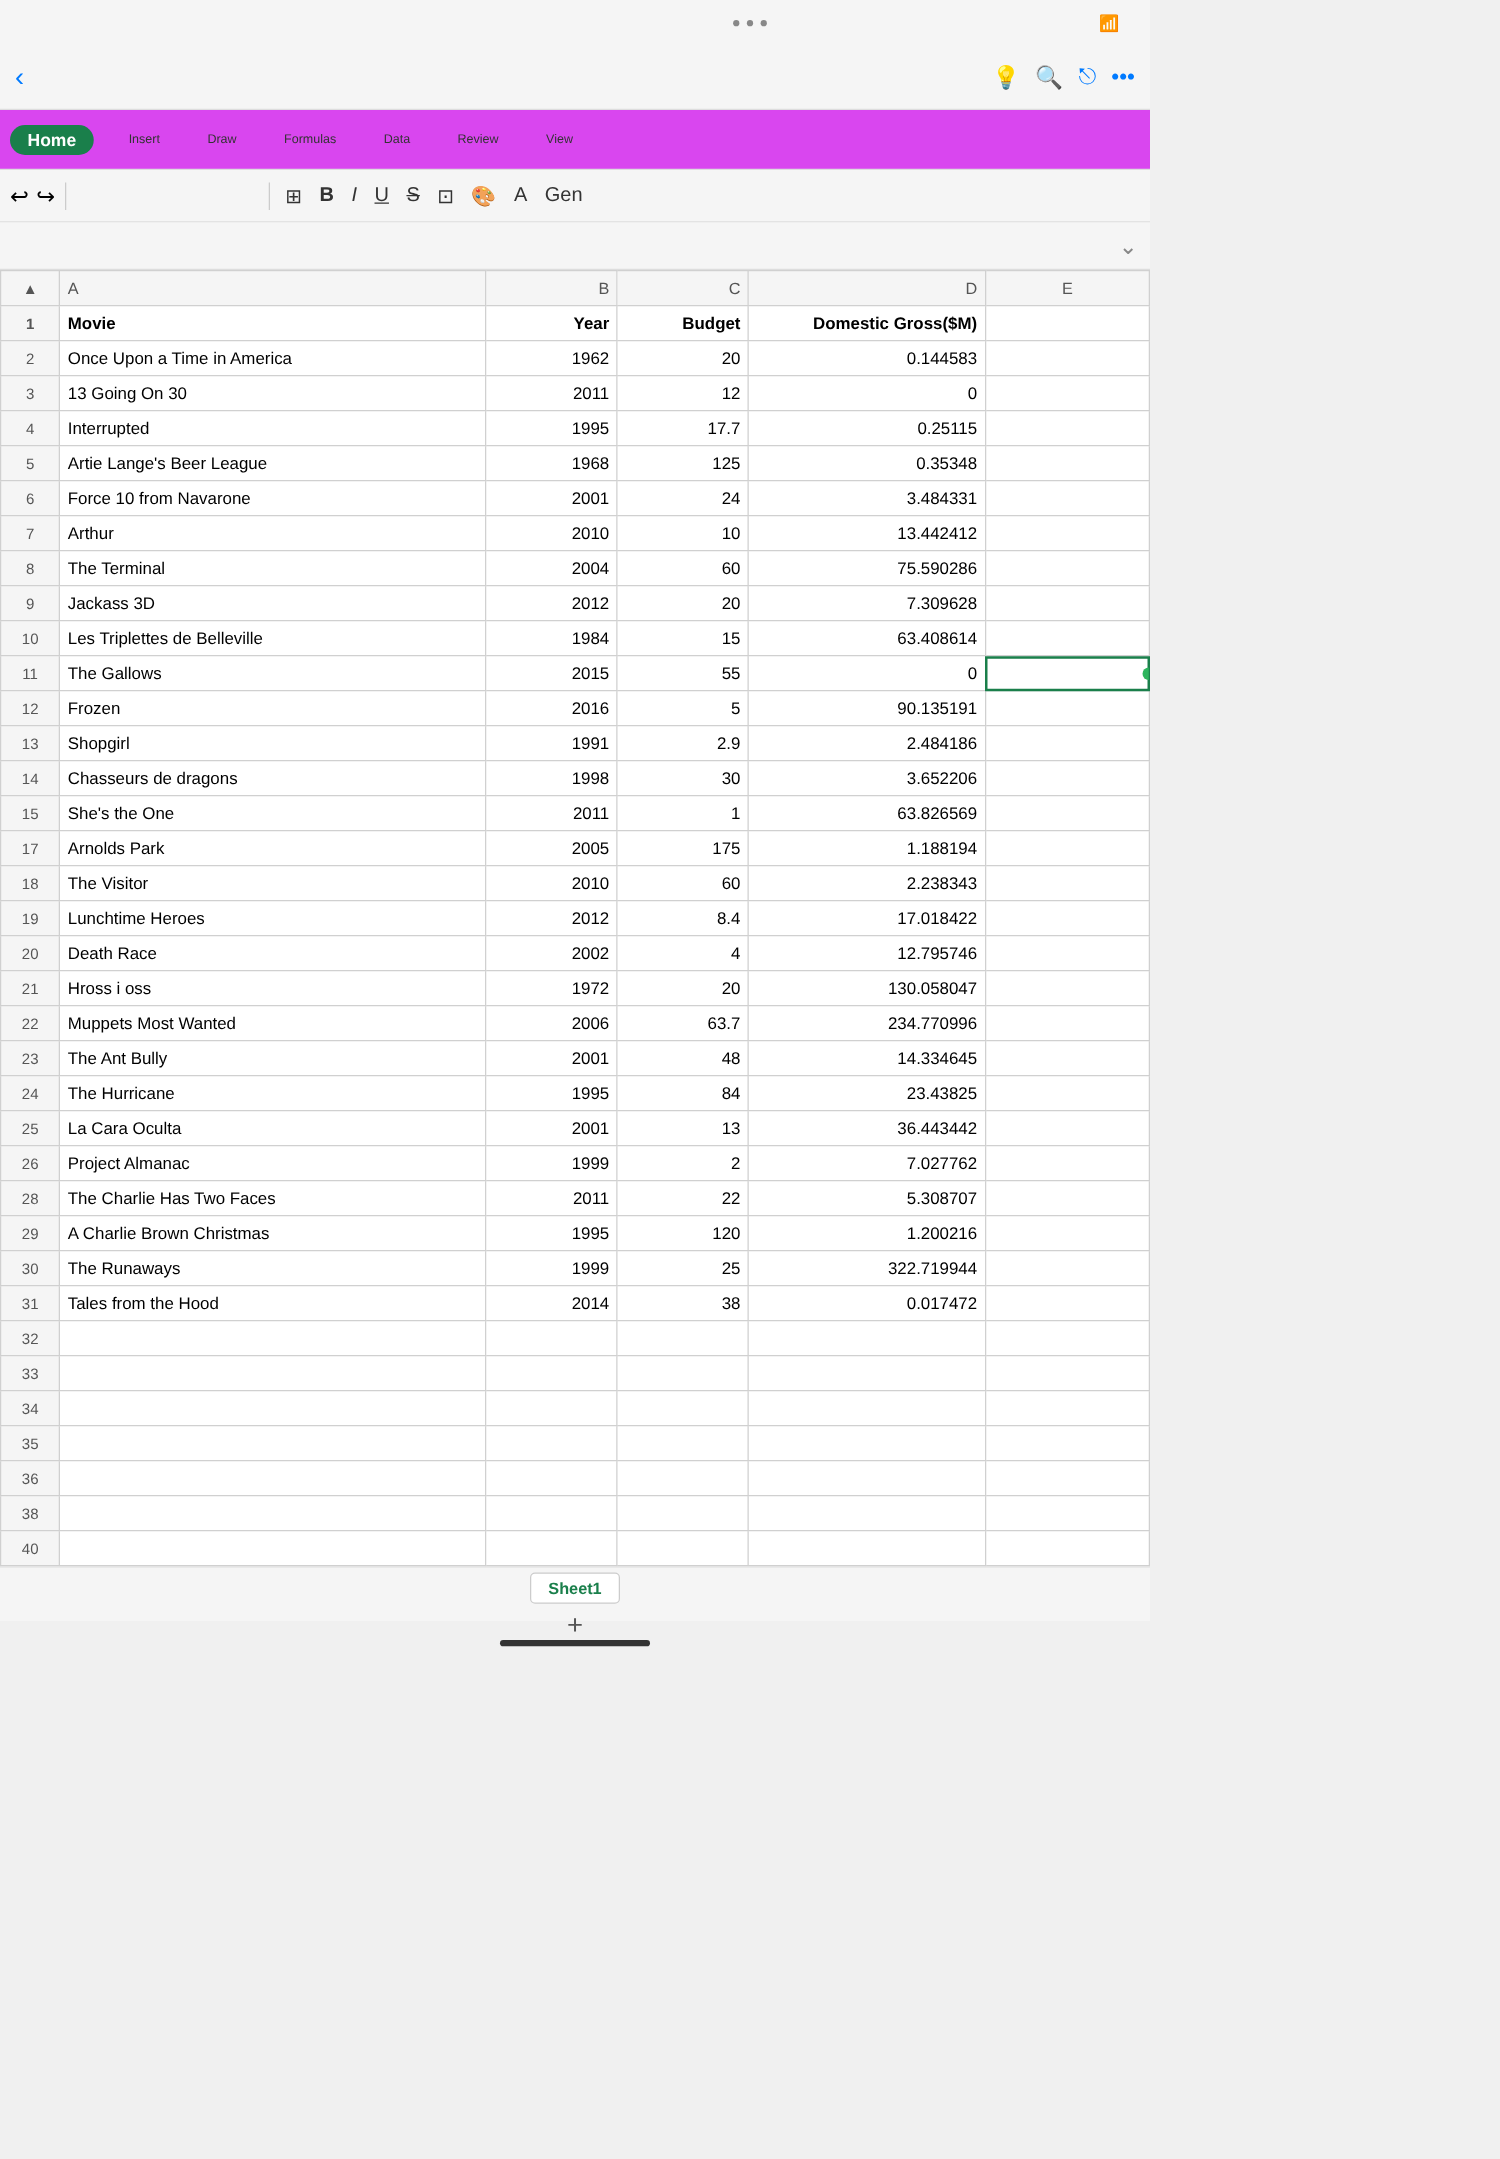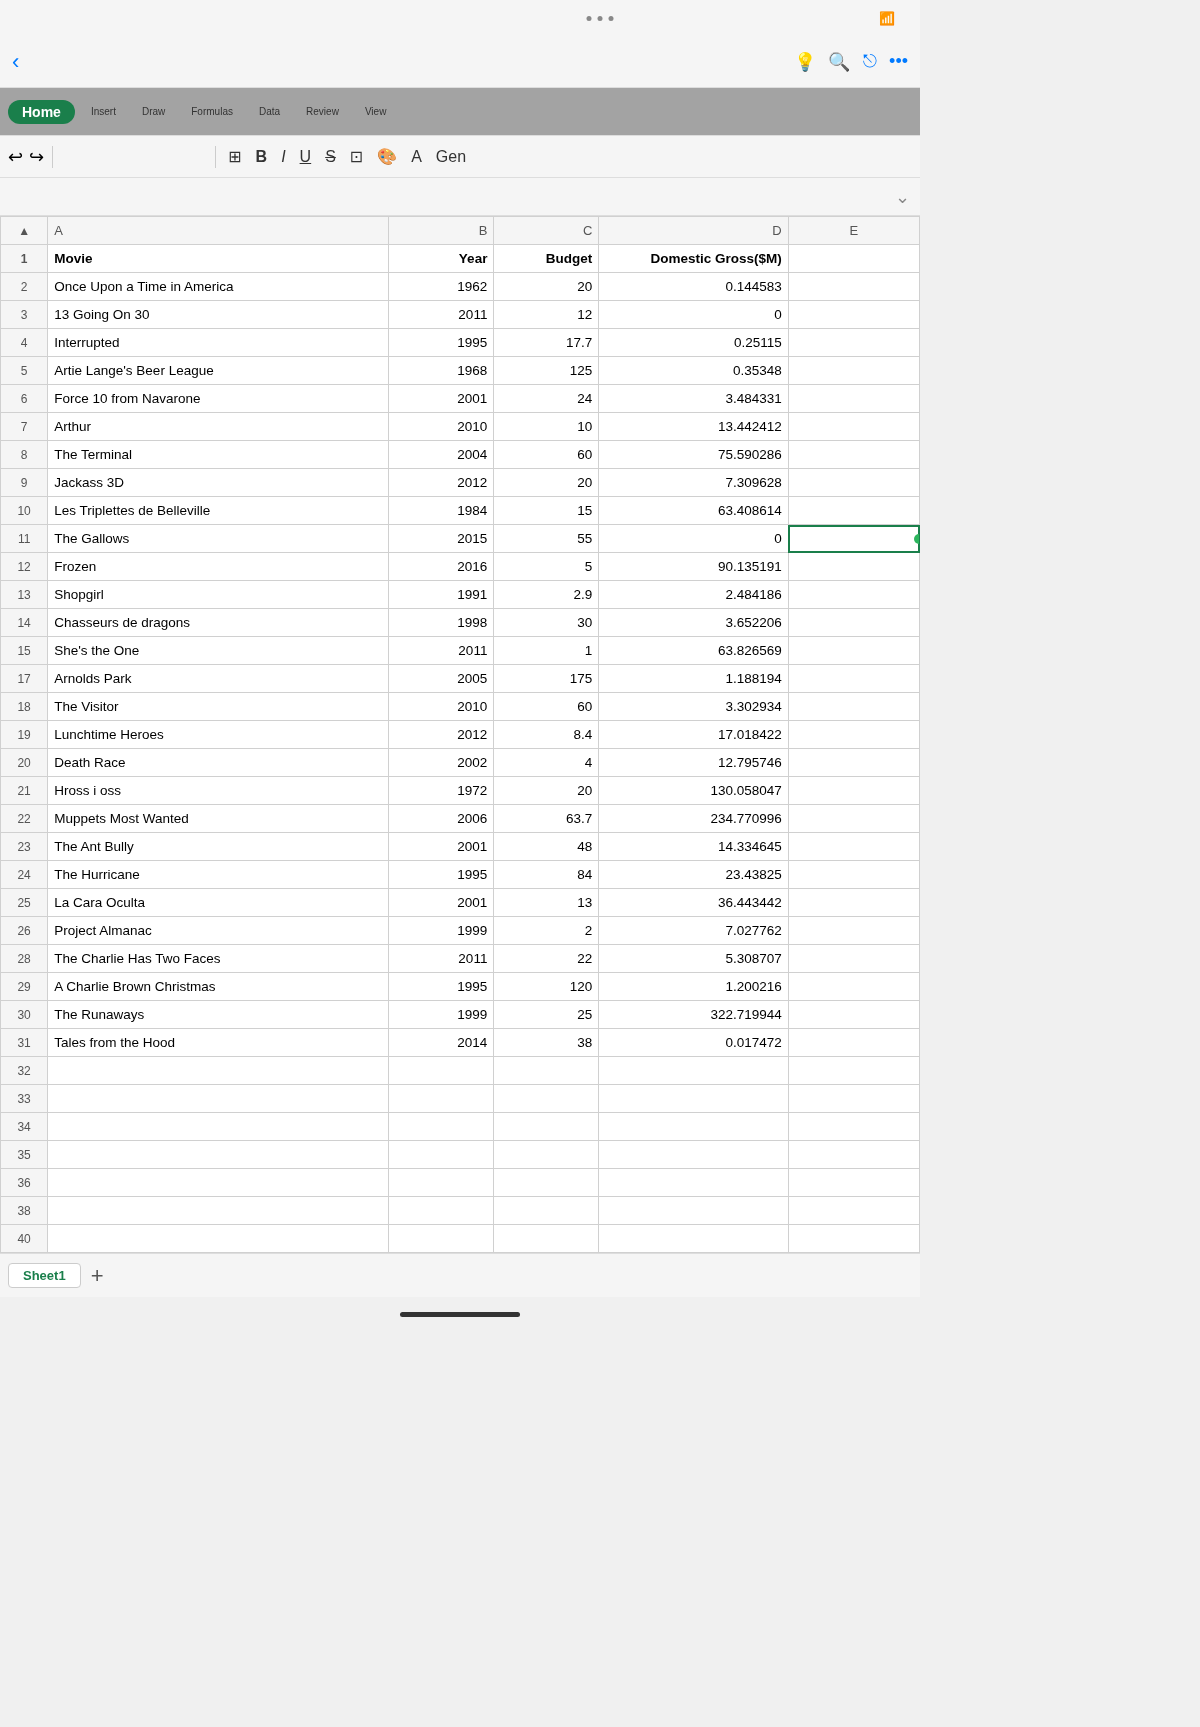--- a/index.html
+++ b/index.html
@@ -31,25 +31,25 @@
       height: 52px;
       border-bottom: 1px solid #ddd;
     }
     .nav-back { font-size: 22px; color: #007AFF; }
     .nav-title { flex: 1; font-size: 11px; color: #333; overflow: hidden; text-overflow: ellipsis; white-space: nowrap; }
     .nav-icons { display: flex; gap: 12px; align-items: center; }
     .nav-icon { font-size: 18px; color: #007AFF; }
 
     
     .toolbar {
-      background: #a3a3a3;
+      background: #d946ef;
       display: flex;
       align-items: center;
       padding: 4px 8px;
-      gap: 6px;
+      gap: 18px;
       height: 48px;
       border-bottom: 1px solid #ddd;
       overflow-x: auto;
     }
     .tab-btn {
       background: #1a7f4b;
       color: white;
       border-radius: 16px;
       padding: 4px 14px;
       font-size: 14px;
@@ -151,20 +151,21 @@
 
     
     .sheet-tabs {
       background: #f5f5f5;
       display: flex;
       align-items: center;
       padding: 4px 8px;
       gap: 4px;
       border-top: 1px solid #ddd;
       height: 44px;
+      flex-direction: column;
     }
     .sheet-tab-active {
       background: white;
       border: 1px solid #ccc;
       border-radius: 4px;
       padding: 4px 14px;
       font-size: 13px;
       color: #1a7f4b;
       font-weight: 600;
     }
@@ -408,21 +409,21 @@
           <td class="col-b">2005</td>
           <td class="col-c">175</td>
           <td class="col-d">1.188194</td>
           <td class="col-e"></td>
         </tr>
         <tr>
           <td class="row-num">18</td>
           <td class="col-a">The Visitor</td>
           <td class="col-b">2010</td>
           <td class="col-c">60</td>
-          <td class="col-d">3.302934</td>
+          <td class="col-d">2.238343</td>
           <td class="col-e"></td>
         </tr>
         <tr>
           <td class="row-num">19</td>
           <td class="col-a">Lunchtime Heroes</td>
           <td class="col-b">2012</td>
           <td class="col-c">8.4</td>
           <td class="col-d">17.018422</td>
           <td class="col-e"></td>
         </tr>

